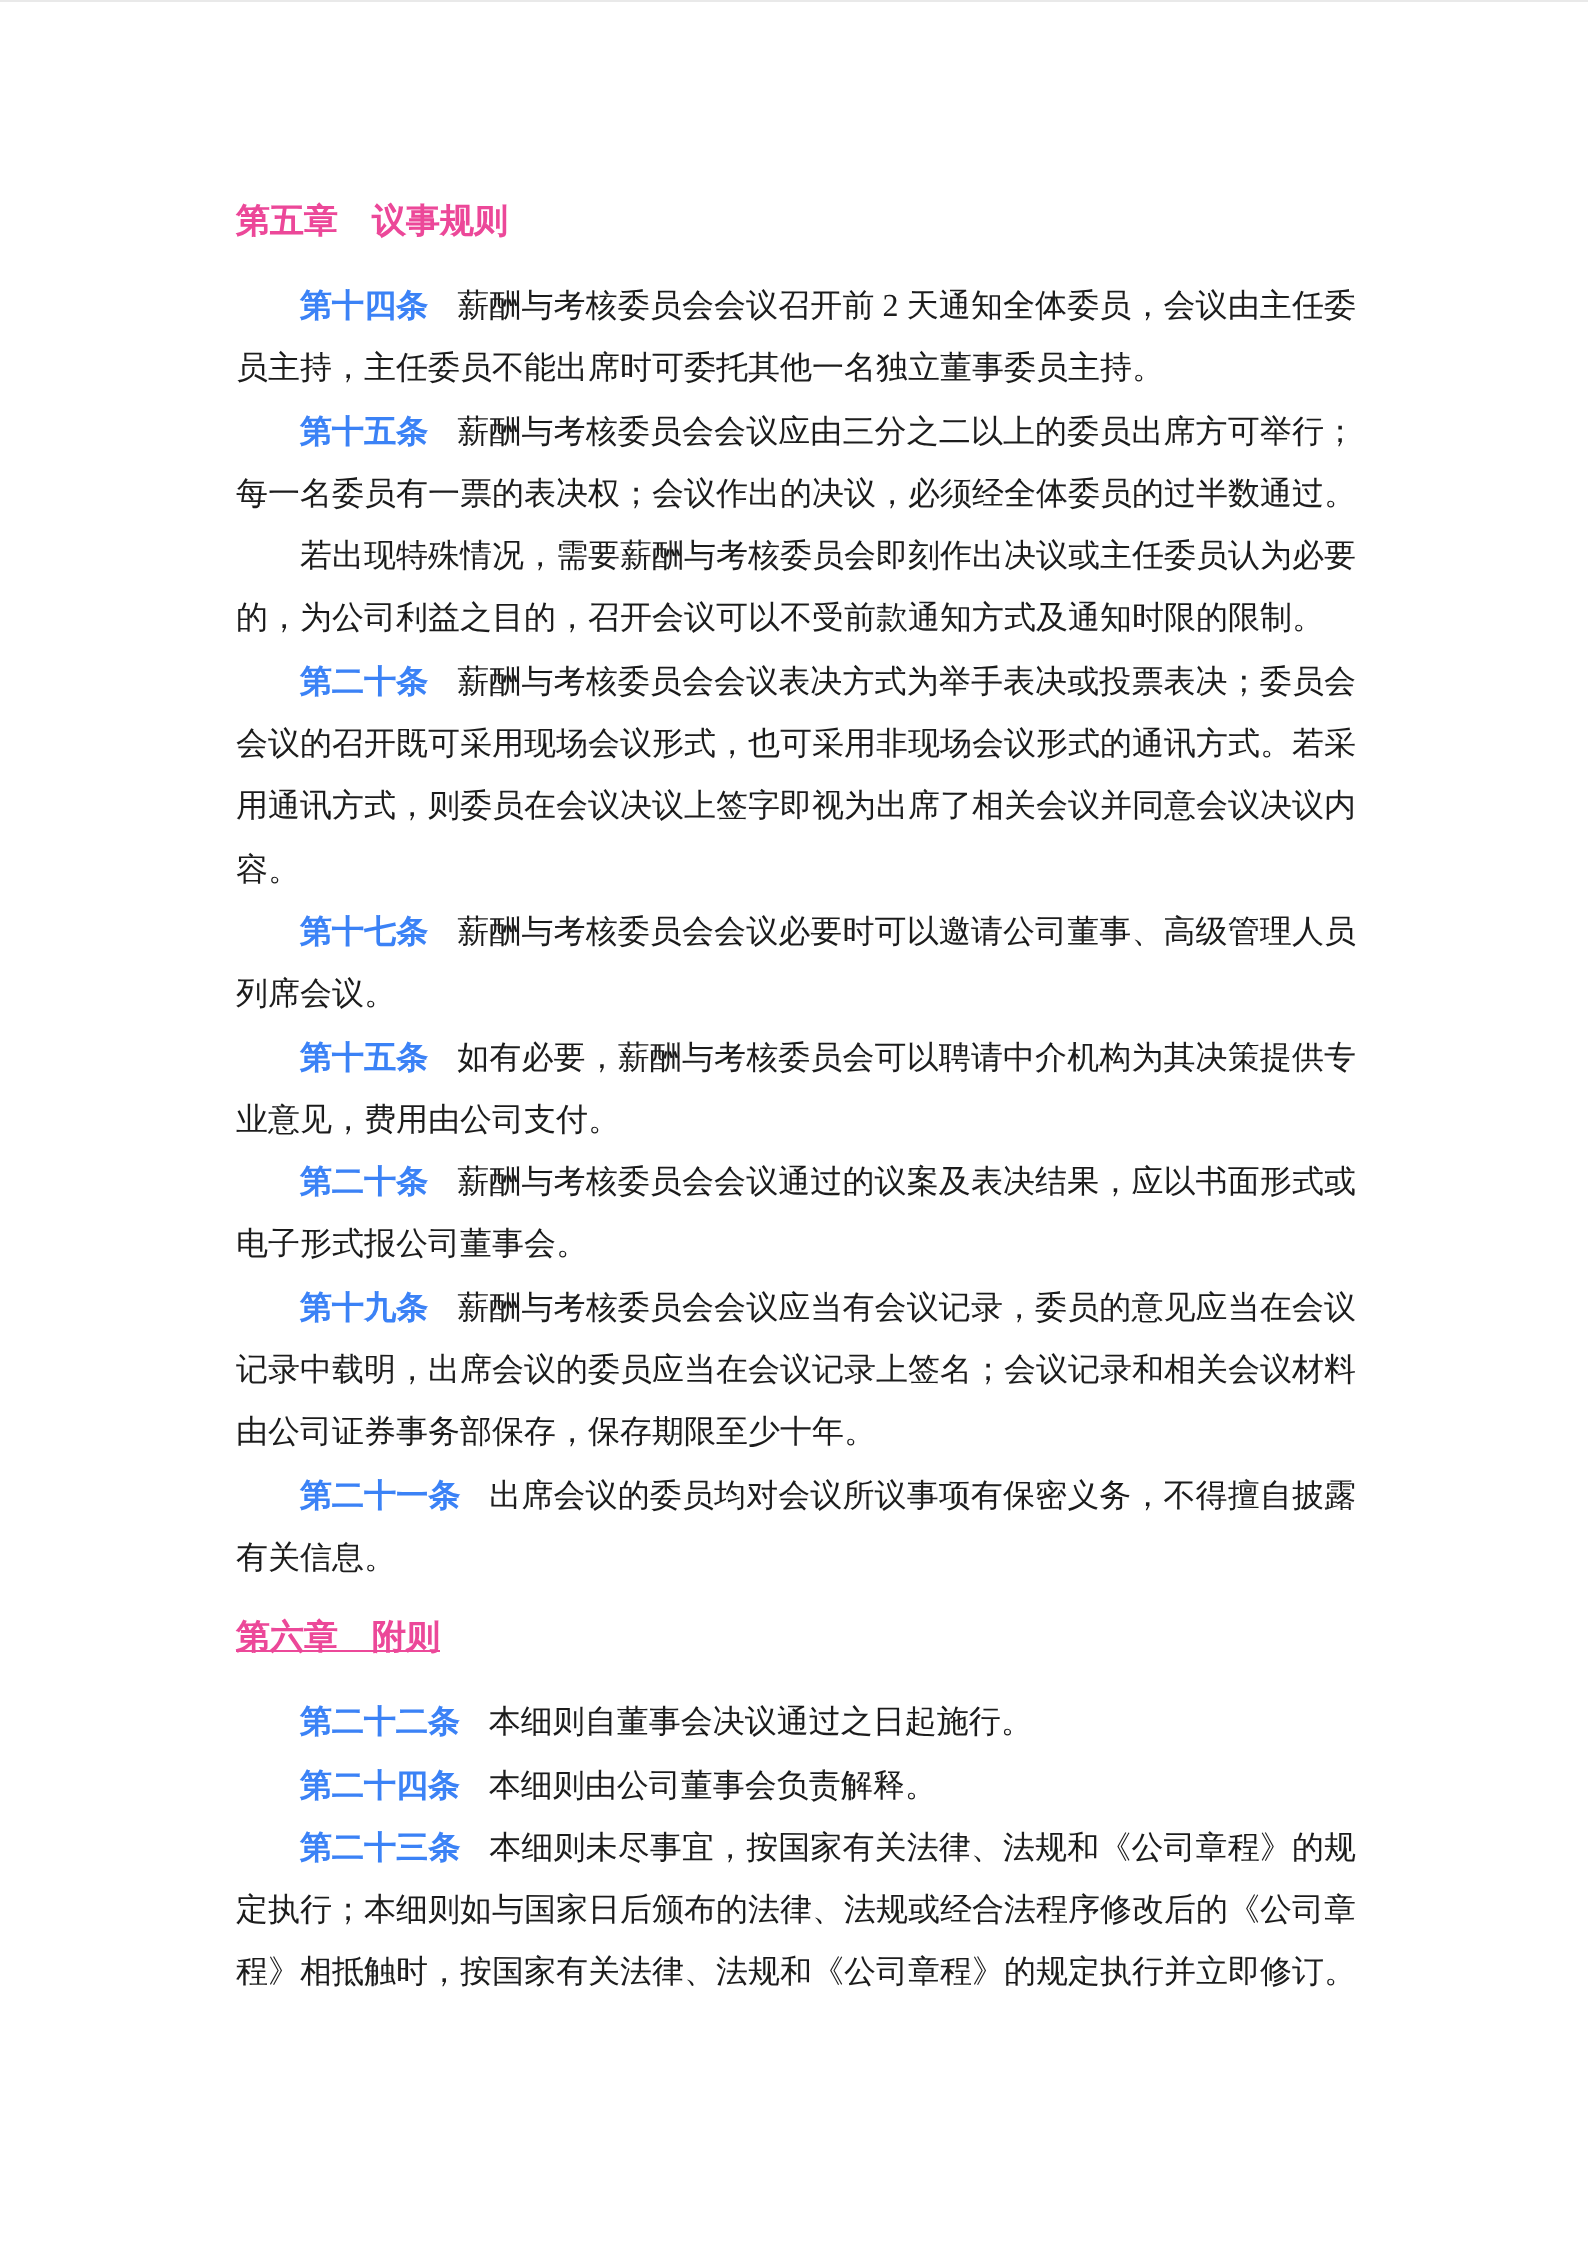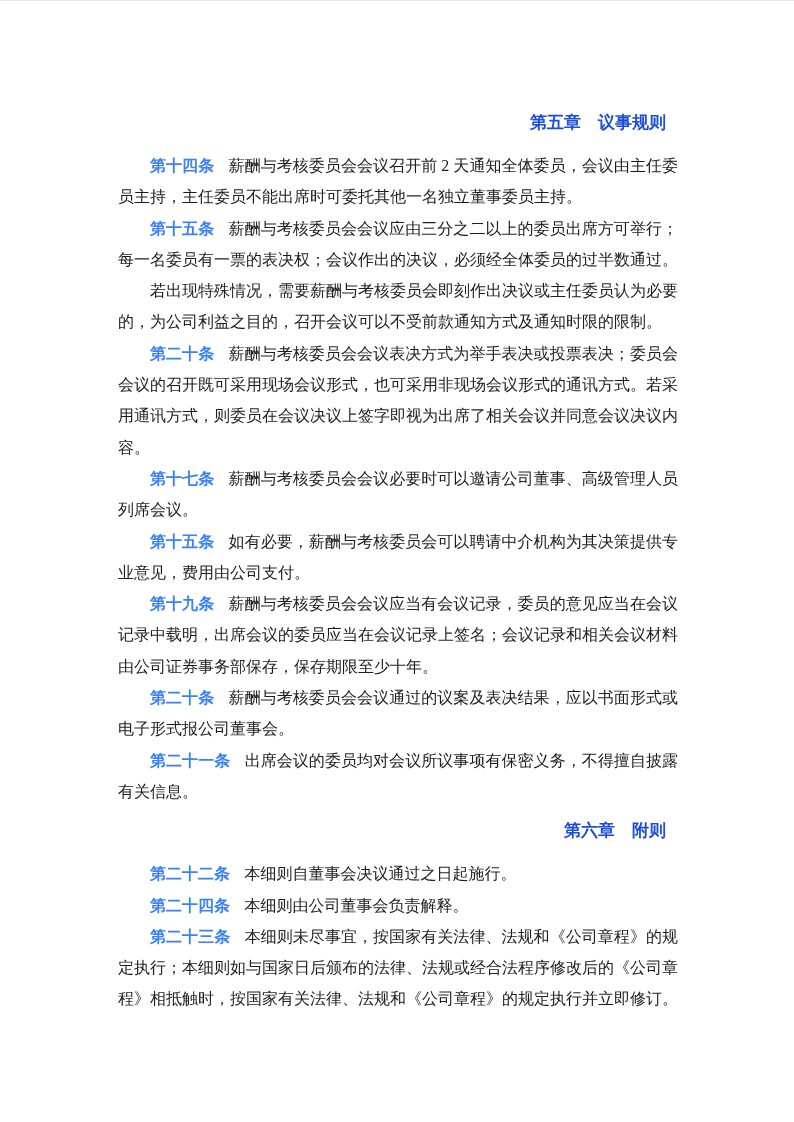--- a/index.html
+++ b/index.html
@@ -14,33 +14,34 @@
     margin: 0 auto;
     background: #ffffff;
     box-sizing: border-box;
     padding: 94px 116px 40px 118px;
     border-top: 1px solid #e9e9e9;
     font-family: "Liberation Serif", "DejaVu Serif", serif;
     color: #1c1c1c;
     overflow: hidden;
   }
   .chapter {
-    margin: 12px;
-    text-align: right;
+    margin: 0;
+    text-align: left;
     font-size: 17px;
     font-weight: bold;
     line-height: 32px;
-    color: #1d4ed8;
+    color: #ec4899;
   }
   .chapter.first {
     margin-bottom: 11px;
   }
   .chapter.later {
     margin-top: 8px;
     margin-bottom: 11px;
+    text-decoration: underline;
   }
   .para {
     margin: 0;
     font-size: 16px;
     line-height: 31.3px;
     text-align: justify;
     text-indent: 2em;
     word-break: break-all;
     color: #1c1c1c;
   }
@@ -62,23 +63,23 @@
   <p class="para"><span class="num">第十五条</span><span>薪酬与考核委员会会议应由三分之二以上的委员出席方可举行；每一名委员有一票的表决权；会议作出的决议，必须经全体委员的过半数通过。</span></p>
 
   <p class="para"><span>若出现特殊情况，需要薪酬与考核委员会即刻作出决议或主任委员认为必要的，为公司利益之目的，召开会议可以不受前款通知方式及通知时限的限制。</span></p>
 
   <p class="para"><span class="num">第二十条</span><span>薪酬与考核委员会会议表决方式为举手表决或投票表决；委员会会议的召开既可采用现场会议形式，也可采用非现场会议形式的通讯方式。若采用通讯方式，则委员在会议决议上签字即视为出席了相关会议并同意会议决议内容。</span></p>
 
   <p class="para"><span class="num">第十七条</span><span>薪酬与考核委员会会议必要时可以邀请公司董事、高级管理人员列席会议。</span></p>
 
   <p class="para"><span class="num">第十五条</span><span>如有必要，薪酬与考核委员会可以聘请中介机构为其决策提供专业意见，费用由公司支付。</span></p>
 
+  <p class="para"><span class="num">第二十条</span><span>薪酬与考核委员会会议通过的议案及表决结果，应以书面形式或电子形式报公司董事会。</span></p>
+
   <p class="para"><span class="num">第十九条</span><span>薪酬与考核委员会会议应当有会议记录，委员的意见应当在会议记录中载明，出席会议的委员应当在会议记录上签名；会议记录和相关会议材料由公司证券事务部保存，保存期限至少十年。</span></p>
-
-  <p class="para"><span class="num">第二十条</span><span>薪酬与考核委员会会议通过的议案及表决结果，应以书面形式或电子形式报公司董事会。</span></p>
 
   <p class="para"><span class="num">第二十一条</span><span>出席会议的委员均对会议所议事项有保密义务，不得擅自披露有关信息。</span></p>
 
   <h2 class="chapter later">第六章　附则</h2>
 
   <p class="para"><span class="num">第二十二条</span><span>本细则自董事会决议通过之日起施行。</span></p>
 
   <p class="para"><span class="num">第二十四条</span><span>本细则由公司董事会负责解释。</span></p>
 
   <p class="para"><span class="num">第二十三条</span><span>本细则未尽事宜，按国家有关法律、法规和《公司章程》的规定执行；本细则如与国家日后颁布的法律、法规或经合法程序修改后的《公司章程》相抵触时，按国家有关法律、法规和《公司章程》的规定执行并立即修订。</span></p>

